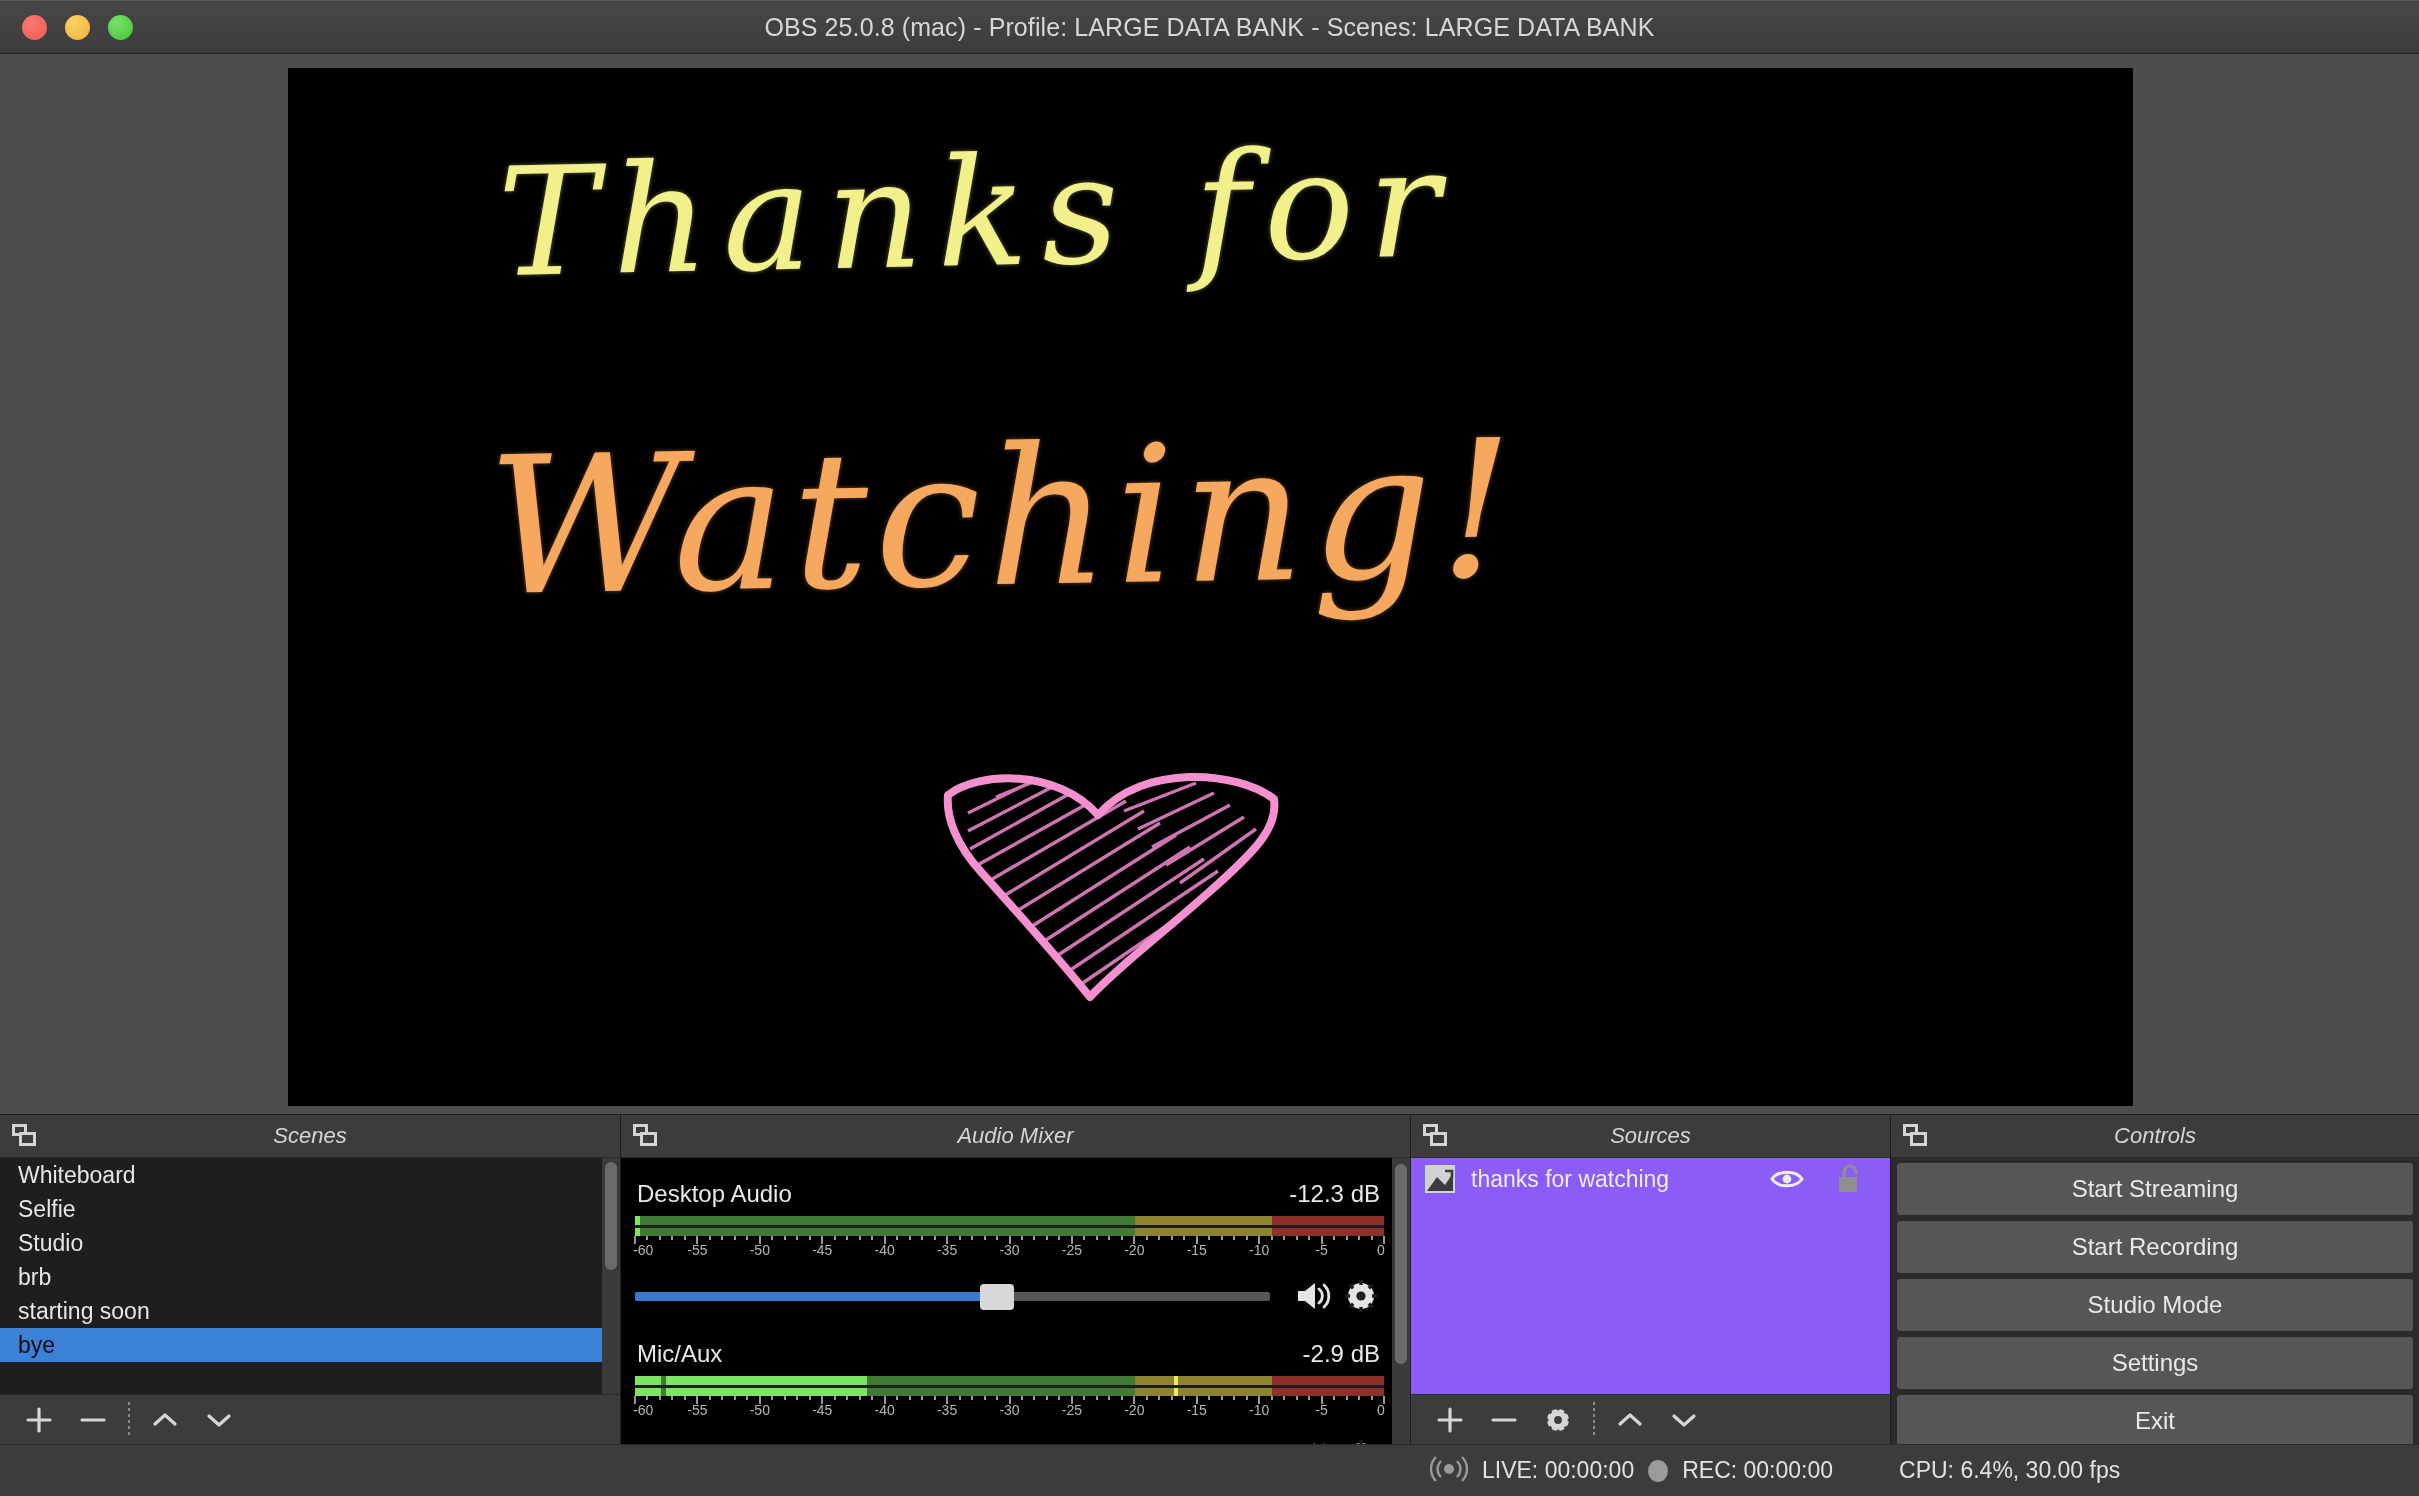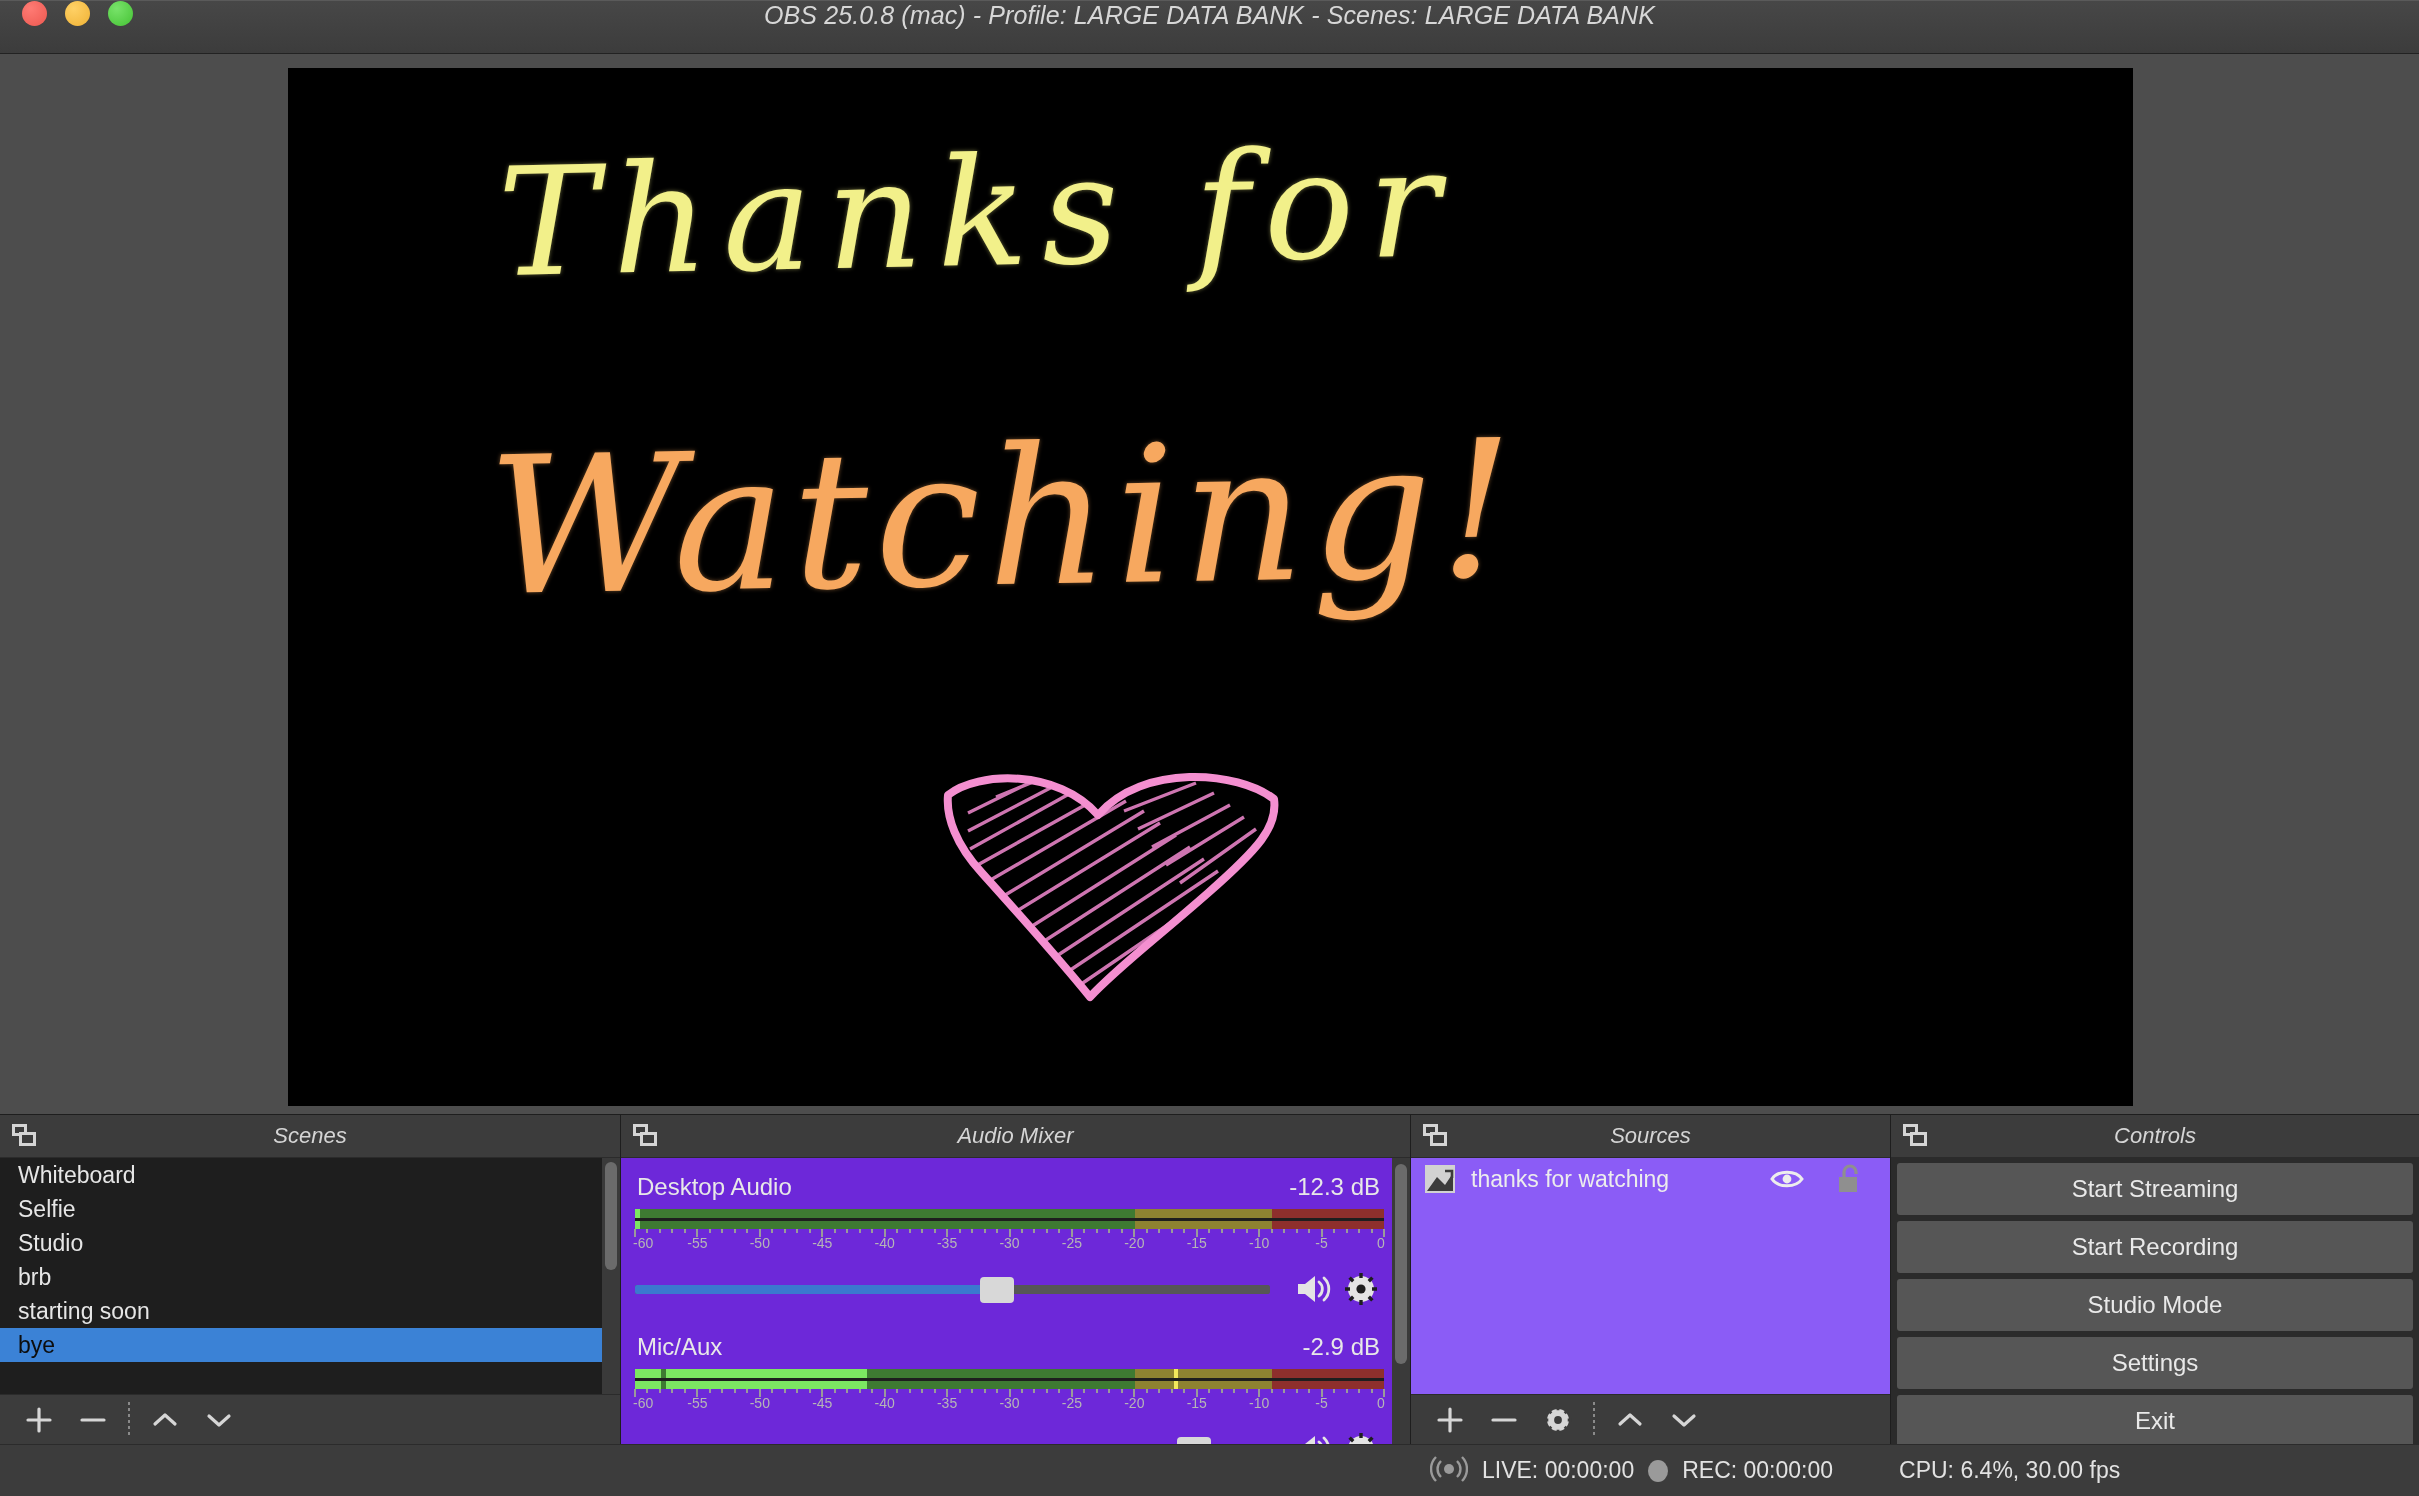--- a/index.html
+++ b/index.html
@@ -16,21 +16,21 @@
     display: flex; flex-direction: column;
   }
 
   
   .titlebar {
     position: relative;
     height: 54px; flex: 0 0 54px;
     background: linear-gradient(#474747, #3c3c3c);
     border-top: 1px solid #5a5a5a;
     border-bottom: 1px solid #222;
-    display: flex; align-items: flex-start; font-style: italic;
+    display: flex; align-items: center;
   }
   .traffic { display: flex; gap: 18px; margin-left: 22px; align-items: center; }
   .light { width: 25px; height: 25px; border-radius: 50%; }
   .light.red    { background: radial-gradient(circle at 35% 30%, #ff7b74, #ec5850); }
   .light.yellow { background: radial-gradient(circle at 35% 30%, #ffd166, #efb235); }
   .light.green  { background: radial-gradient(circle at 35% 30%, #78e36a, #45c234); }
   .title-text {
     position: absolute; left: 0; right: 0; text-align: center;
     font-size: 25px; color: #d7d7d7; letter-spacing: .1px;
     pointer-events: none;
@@ -145,21 +145,21 @@
   }
   .tb-btn {
     width: 54px; height: 44px;
     display: flex; align-items: center; justify-content: center;
     color: #d6d6d6;
   }
   .sep { width: 2px; height: 36px; margin: 0 8px;
          background: repeating-linear-gradient(#8a8a8a 0 3px, transparent 3px 6px); }
 
   
-  .mixer-body { position: absolute; inset: 0; background: #6d28d9; padding: 9px 26px 0 14px; }
+  .mixer-body { position: absolute; inset: 0; background: #000000; padding: 16px 26px 0 14px; }
   .track { margin-bottom: 18px; }
   .track-top { display: flex; justify-content: space-between; align-items: baseline; padding: 6px 4px 8px 2px; }
   .track-name { font-size: 24px; color: #e8e8e8; }
   .track-db   { font-size: 24px; color: #e8e8e8; }
 
   .meter { position: relative; height: 26px; }
   .meter-bg {
     position: absolute; left: 0; right: 0; top: 0; height: 20px;
     display: flex;
   }

